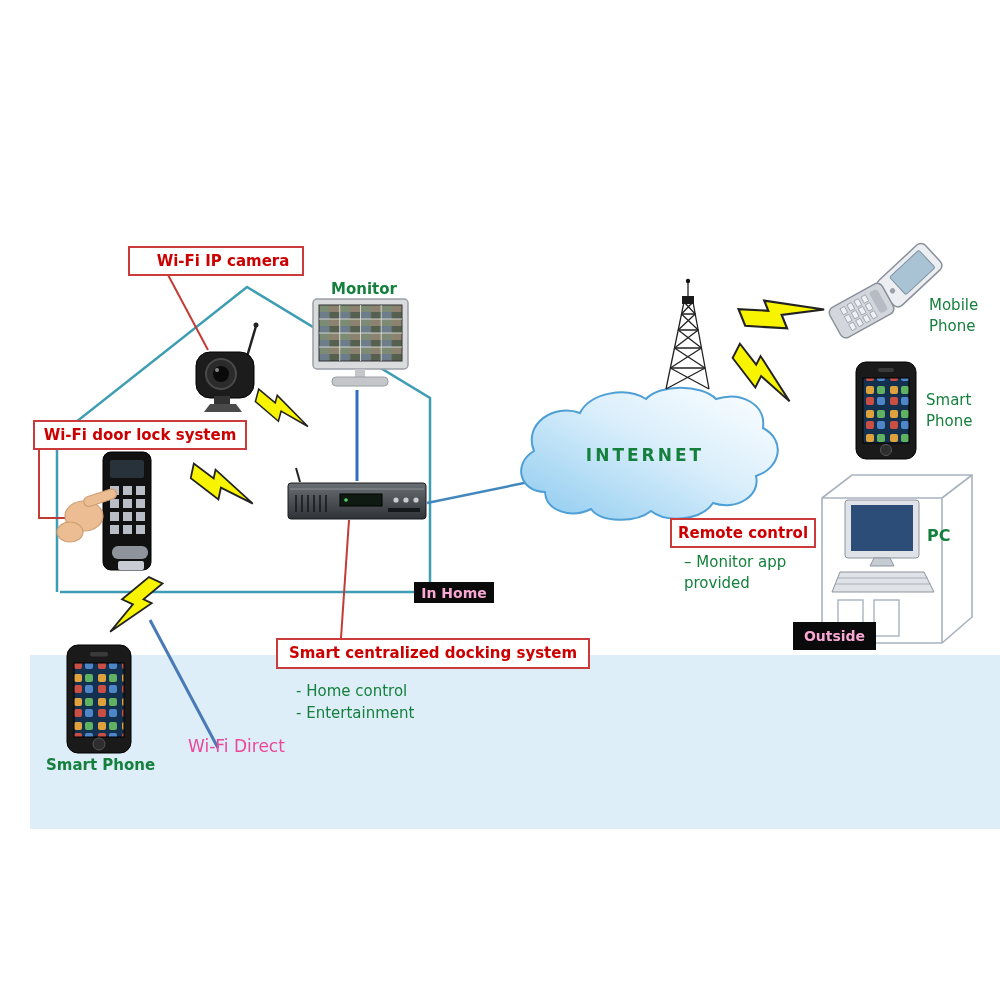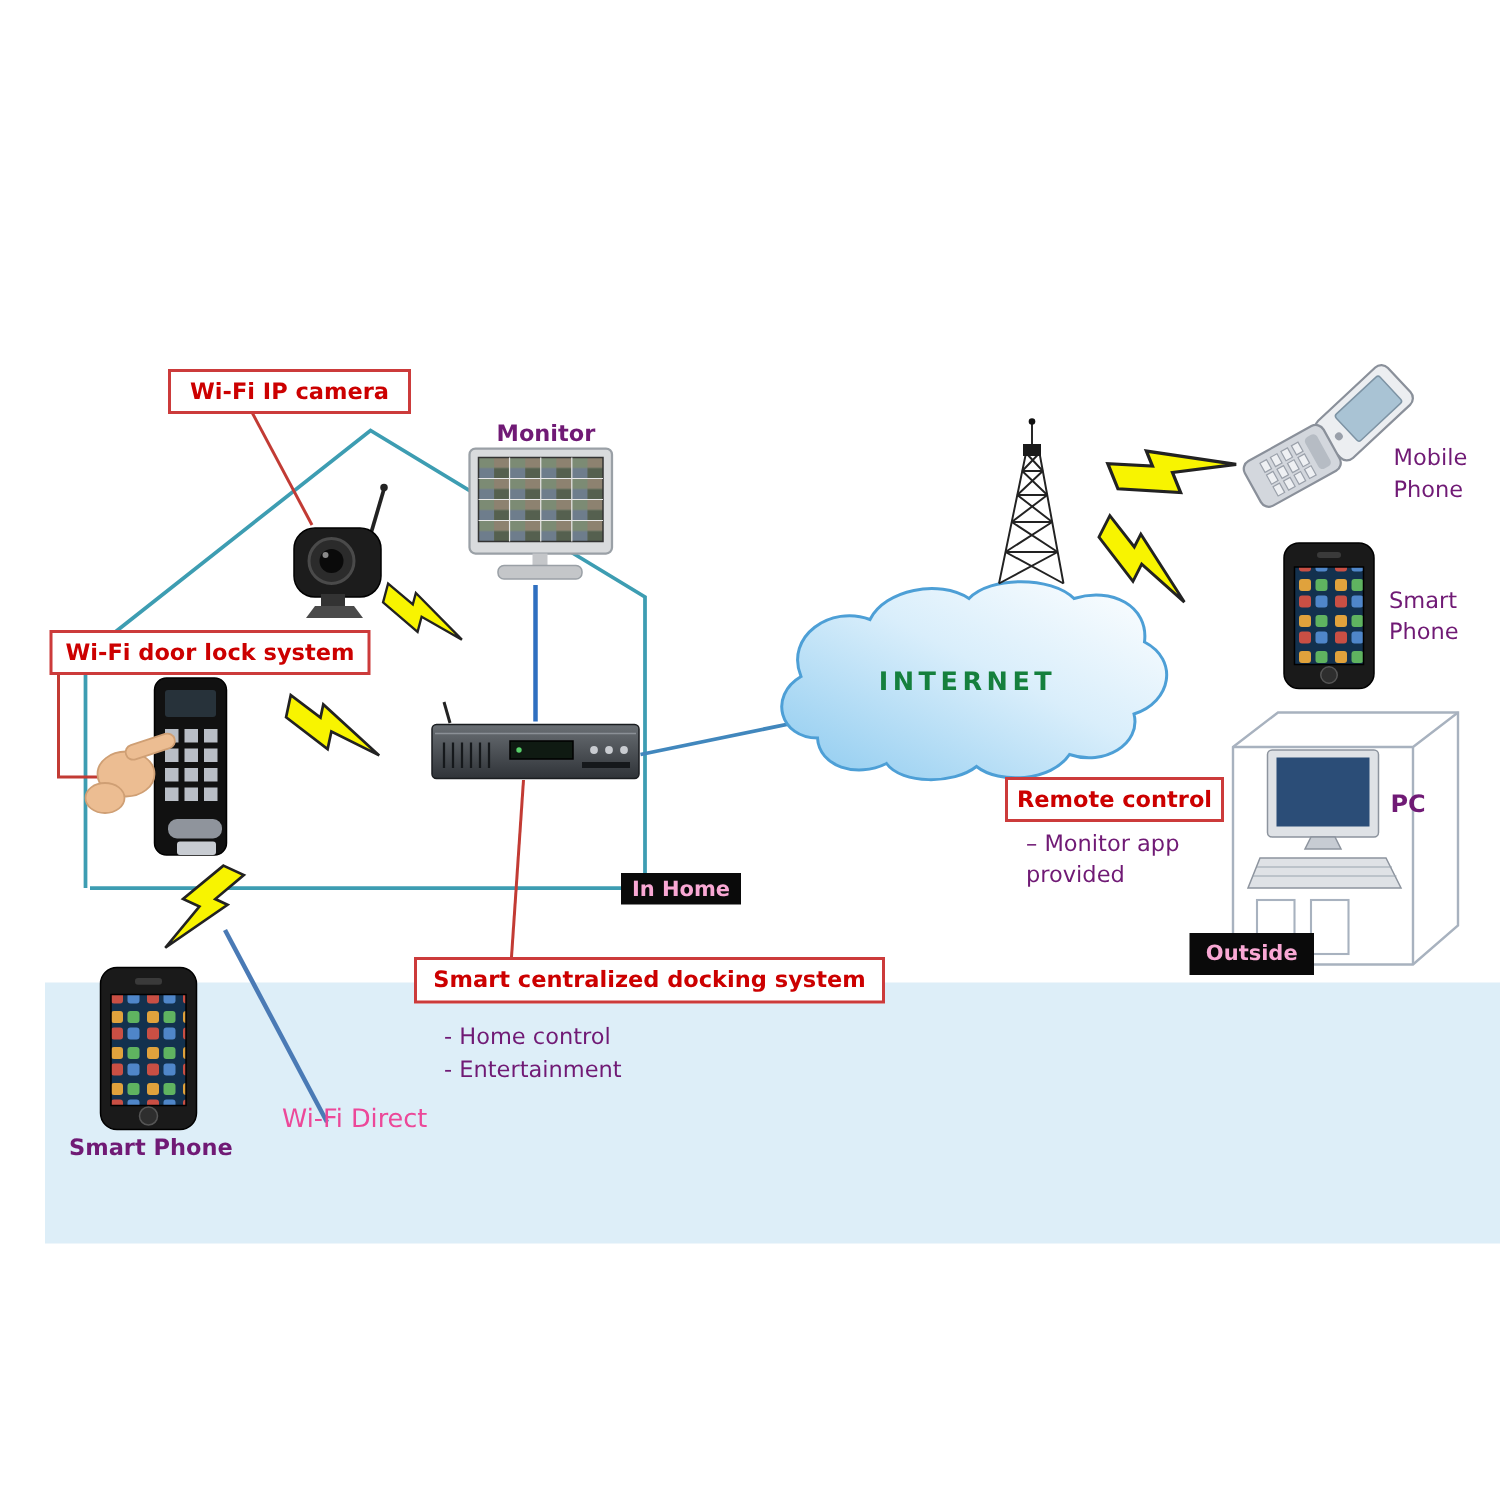--- a/index.html
+++ b/index.html
@@ -1,19 +1,19 @@
 <!DOCTYPE html>
 <html><head>
 <meta charset="utf-8">
 <style>
   html,body{margin:0;padding:0;background:#fff;}
   .stage{position:relative;width:1000px;height:1000px;background:#ffffff;overflow:hidden;
          font-family:"DejaVu Sans",sans-serif;}
   .layer{position:absolute;left:0;top:0;}
-  .lbl{position:absolute;font-size:15px;color:#701a75;white-space:pre-line;}
+  .lbl{position:absolute;font-size:15px;color:#15803d;white-space:pre-line;}
   .bold{font-weight:bold;}
   .red-box{position:absolute;border:2px solid #cc3b3b;background:#ffffff;color:#cc0000;
            font-weight:bold;font-size:15px;display:flex;align-items:center;justify-content:center;
            line-height:1;}
   .badge{position:absolute;background:#0a0a0a;color:#f9a8d4;font-weight:bold;font-size:14px;
          display:flex;align-items:center;justify-content:center;}
   .wifi-direct{font-size:17px;color:#ec4899;}
   .internet-text{font-weight:bold;font-size:17px;letter-spacing:3px;color:#15803d;text-align:center;}
 </style>
 </head>
@@ -194,21 +194,21 @@
     <rect x="845" y="500" width="74" height="58" rx="3" fill="#dfe2e6" stroke="#8d949e"></rect>
     <rect x="851" y="505" width="62" height="46" fill="#2b4d77"></rect>
     <path d="M874,558 L890,558 L894,566 L870,566 Z" fill="#c7ccd3" stroke="#8d949e"></path>
     <path d="M840,572 L924,572 L934,592 L832,592 Z" fill="#dfe2e6" stroke="#8d949e"></path>
     <path d="M838,578 H928 M835,584 H931" stroke="#9aa4ae" stroke-width="0.8" fill="none"></path>
     <rect x="838" y="600" width="25" height="36" fill="none" stroke="#a8b2bf" stroke-width="1.4"></rect>
     <rect x="874" y="600" width="25" height="36" fill="none" stroke="#a8b2bf" stroke-width="1.4"></rect>
   </g>
 </svg>
 
-<div class="red-box" style="left:112px;top:246px;width:158px;height:26px;">Wi-Fi IP camera</div>
+<div class="red-box" style="left:128px;top:246px;width:158px;height:26px;padding-left:14px;">Wi-Fi IP camera</div>
 
 <div class="lbl bold" style="left:331px;top:280px;">Monitor</div>
 
 <div class="red-box" style="left:33px;top:420px;width:210px;height:26px;">Wi-Fi door lock system</div>
 
 <div class="badge" style="left:414px;top:582px;width:80px;height:21px;">In Home</div>
 
 <div class="red-box" style="left:276px;top:638px;width:310px;height:27px;">Smart centralized docking system</div>
 
 <div class="lbl" style="left:296px;top:682px;">- Home control</div>

